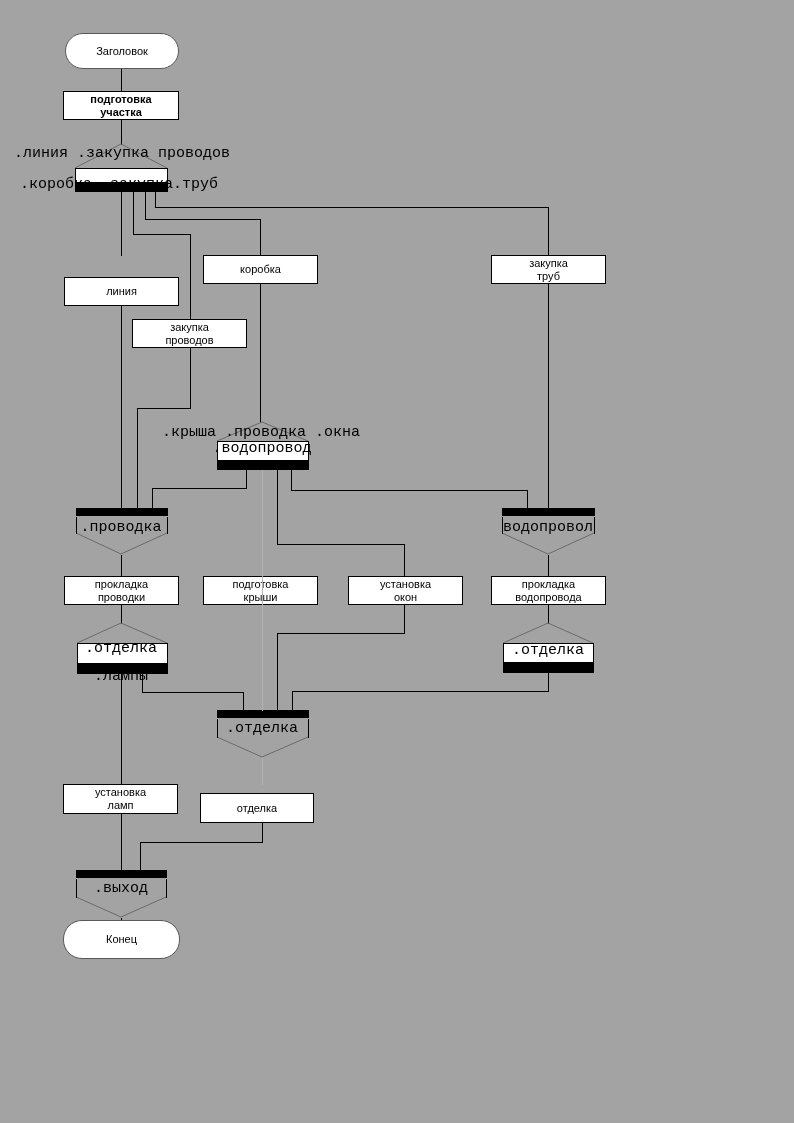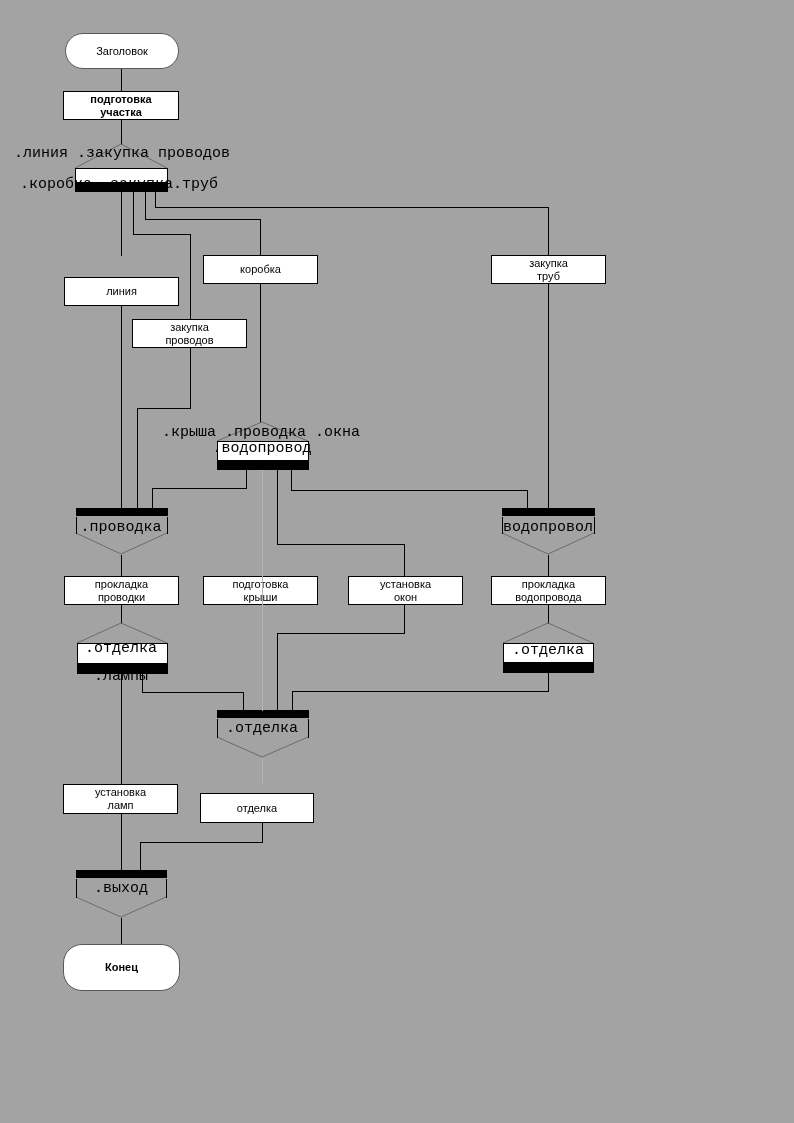--- a/index.html
+++ b/index.html
@@ -135,21 +135,21 @@
 
   <div class="box" style="left:63px;top:784px;width:115px;height:30px;">
     <span>установка</span>
     <span>ламп</span>
   </div>
 
   <div class="box" style="left:200px;top:784px;width:114px;height:30px;margin-top:9px;">
     <span>отделка</span>
   </div>
 
-  <div class="box terminal" style="left:63px;top:944px;width:117px;height:47px;border-radius:19px;font-weight:bold;">
+  <div class="box terminal" style="left:63px;top:920px;width:117px;height:39px;border-radius:19px;">
     <span>Конец</span>
   </div>
 
   <svg id="overlay" class="layer" width="794" height="1123">
     <g transform="translate(0.5,0.5)" fill="none" shape-rendering="crispEdges" stroke="#b3b3b3">
       <line x1="262" y1="469" x2="262" y2="710"></line>
       <line x1="262" y1="757" x2="262" y2="784"></line>
     </g>
   </svg>
 

